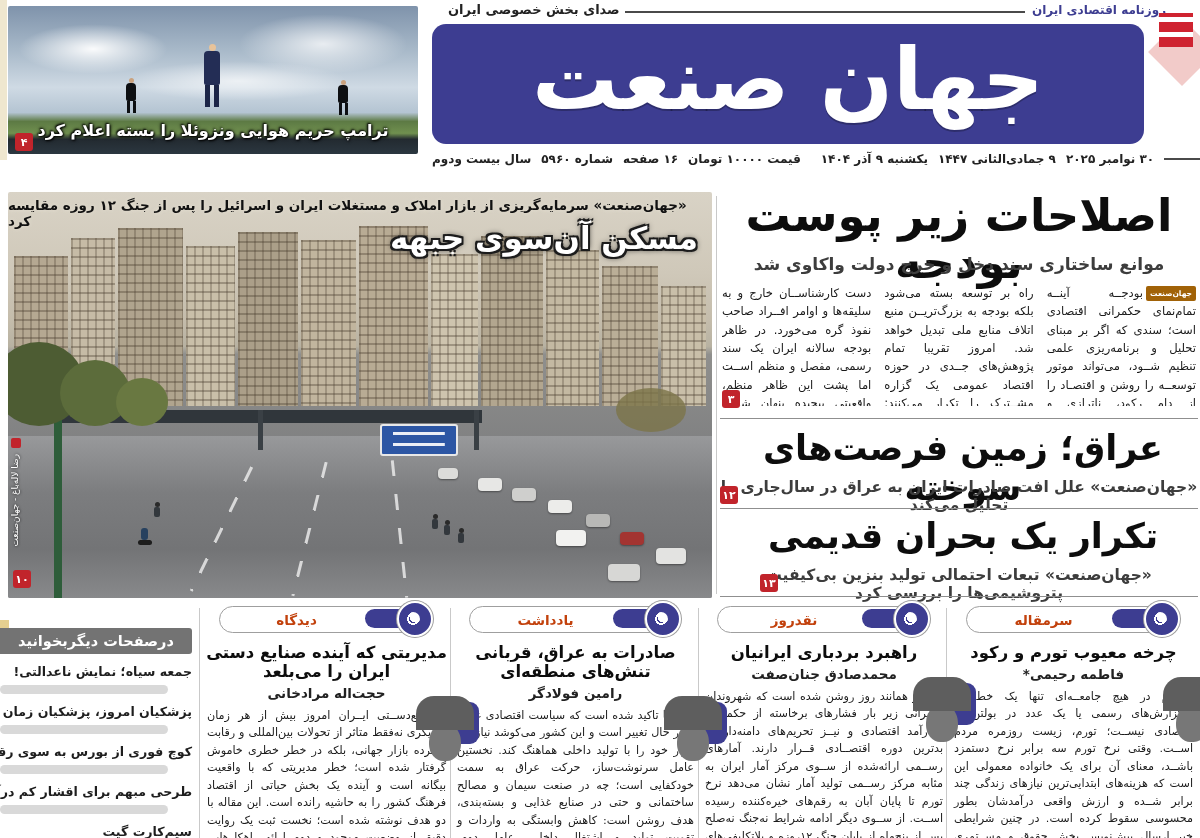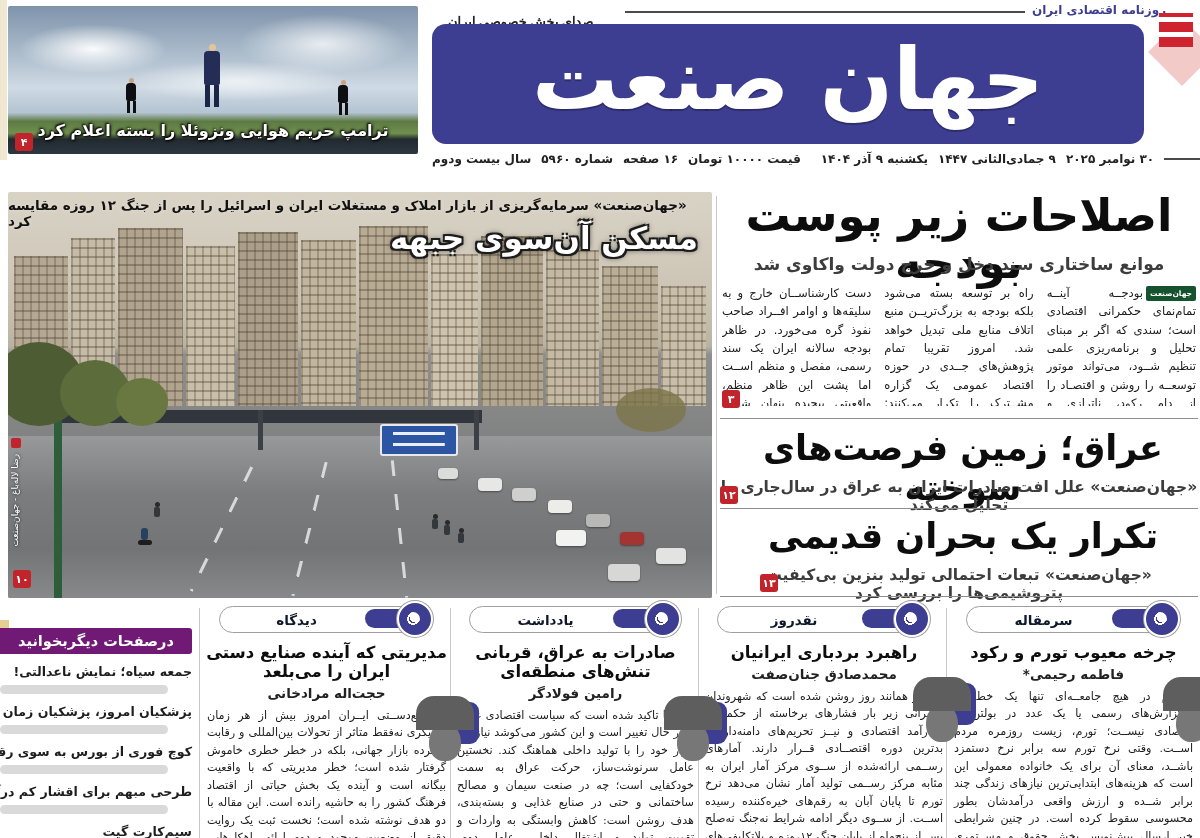--- a/index.html
+++ b/index.html
@@ -27,21 +27,21 @@
   .fig-body { width:16px; height:34px; background:#232d55; border-radius:4px 4px 2px 2px; margin:0 auto; }
   .fig-legs { width:14px; height:22px; margin:0 auto; background:linear-gradient(90deg,#1c2547 0 5px,transparent 5px 9px,#1c2547 9px 14px); }
   .guard .fig-head { width:5px; height:5px; background:#caa27e; }
   .guard .fig-body { width:10px; height:18px; background:#0d0f12; }
   .guard .fig-legs { height:12px; width:9px; background:linear-gradient(90deg,#0d0f12 0 3px,transparent 3px 6px,#0d0f12 6px 9px); }
   .trump-caption {
     position:absolute; left:0; right:0; bottom:14px; text-align:center; color:#fff;
     font-size:16px; font-weight:bold; text-shadow:0 0 4px #000, 1px 1px 2px #000, -1px -1px 2px #000;
   }
   
-  .tag-center { left:448px; top:14px; font-size:13px; font-weight:bold; color:#222;font-family:Liberation Serif, serif; }
+  .tag-center { left:448px; top:2px; font-size:13px; font-weight:bold; color:#222; }
   .tag-rule { left:625px; top:11px; width:400px; height:2px; background:#4a4a4a; position:absolute; }
   .tag-corner { left:1032px; top:3px; font-size:12px; font-weight:bold; color:#3d3d91; }
   .corner-wedge { left:1158px; top:28px; width:48px; height:48px; background:#f2cbc9; transform:rotate(45deg); position:absolute; }
   .corner-logo { left:1152px; top:8px; width:48px; height:44px; background:#cf2330; border-radius:5px; position:absolute;
     background-image:repeating-linear-gradient(180deg, transparent 0 9px, #fff 9px 14px, transparent 14px 15px); background-clip:content-box; padding:5px 7px; }
   .masthead { left:432px; top:24px; width:712px; height:120px; background:#3d3d91; border-radius:14px;
     display:flex; align-items:center; justify-content:center; }
   .masthead-title { color:#fff; font-size:86px; font-weight:bold; line-height:1; padding-bottom:10px; text-shadow:0 2px 0 rgba(0,0,0,.25); }
   .issue-row { left:432px; top:152px; width:766px; position:absolute; display:flex; align-items:center; direction:ltr; }
   .issue-row .seg { direction:rtl; font-size:12px; font-weight:bold; color:#222; white-space:nowrap; }
@@ -76,44 +76,44 @@
   .moto::after { content:""; display:block; width:14px; height:5px; background:#1d1d1d; border-radius:3px; }
   .mp-credit { position:absolute; left:2px; top:262px; writing-mode:vertical-rl; transform:rotate(180deg);
     color:#fff; font-size:9px; text-shadow:0 0 3px #000; letter-spacing:0; }
   .mp-credit-mark { position:absolute; left:3px; top:246px; width:10px; height:10px; background:#c1242b; border-radius:2px; }
   
   .lead { left:720px; top:190px; width:478px; position:absolute; }
   .lead-h1 { position:absolute; top:2px; left:0; right:0; text-align:center; font-size:45px; font-weight:bold; color:#0d0d0d; line-height:1.05; }
   .lead-sub { position:absolute; top:64px; left:0; right:0; text-align:center; font-size:17px; font-weight:bold; color:#3d3d3d; }
   .lead-cols { position:absolute; top:94px; left:2px; right:2px; height:122px; display:flex; gap:13px; overflow:hidden; }
   .lcol { flex:1; font-size:11.6px; line-height:1.58; text-align:justify; color:#1a1a1a; }
-  .brand-chip { display:inline-block; background:#14532d; color:#fff; font-size:7.5px; font-weight:bold; padding:2px 4px; border-radius:2px; vertical-align:middle; margin-left:3px; }
+  .brand-chip { display:inline-block; background:#a16207; color:#fff; font-size:7.5px; font-weight:bold; padding:2px 4px; border-radius:2px; vertical-align:middle; margin-left:3px; }
   .brief-h { position:absolute; left:8px; right:0; text-align:center; font-size:35px; font-weight:bold; color:#0d0d0d; }
   .brief-sub { position:absolute; left:0; right:0; text-align:center; font-size:15.5px; font-weight:bold; color:#3d3d3d; }
   
   .opcol { position:absolute; top:606px; height:232px; }
   .pill { position:relative; height:27px; border:1.5px solid #9f9f9f; border-radius:14px; margin:0 30px 0 14px; background:#fff; }
   .pill-label { position:absolute; left:0; right:44px; top:0; bottom:0; display:flex; align-items:center; justify-content:center;
-    font-size:13.5px; font-weight:bold; color:#0f172a; }
+    font-size:13.5px; font-weight:bold; color:#c2410c; }
   .pill-tab { position:absolute; right:8px; top:2px; width:44px; height:19px; background:#3d3d91; border-radius:10px; }
   .pill-logo { position:absolute; right:-16px; top:-6px; width:36px; height:36px; background:#3d3d91; border:2px solid #fff;
     border-radius:50%; box-shadow:0 0 0 1px #9f9f9f; }
   .pill-logo::after { content:""; position:absolute; left:7px; top:9px; width:14px; height:14px; border-radius:50%;
     background:radial-gradient(circle at 70% 30%, #fff 0 45%, transparent 46%), radial-gradient(circle at center, transparent 0 40%, #fff 41% 60%, transparent 61%); }
   .op-title { text-align:center; font-size:16.5px; font-weight:bold; color:#0d0d0d; margin-top:10px; }
   .op-author { text-align:center; font-size:13.5px; font-weight:bold; color:#222; margin-top:4px; }
   .op-body { font-size:11.2px; line-height:1.56; text-align:justify; color:#1c1c1c; margin-top:6px; padding:0 2px; }
   .photo-wrap { float:right; position:relative; margin:2px 0 3px 8px; }
   .photo-wrap::before { content:""; position:absolute; left:-7px; top:-7px; width:42px; height:42px; background:#3d3d91; border-radius:9px; }
   .portrait { position:relative; width:70px; height:88px; background:#ececec; border:1px solid #c8c8c8; overflow:hidden; }
   .portrait::before { content:""; position:absolute; left:50%; top:12px; transform:translateX(-50%); width:32px; height:38px; border-radius:50% 50% 45% 45%; background:#777; }
   .portrait::after { content:""; position:absolute; left:50%; bottom:-6px; transform:translateX(-50%); width:58px; height:34px; border-radius:18px 18px 0 0; background:#5e5e5e; }
   
   .sidebar { position:absolute; left:0; top:628px; width:192px; }
-  .sb-header { height:26px; background:#701a75; color:#fff; font-size:14.5px; font-weight:bold;
+  .sb-header { height:26px; background:#737373; color:#fff; font-size:14.5px; font-weight:bold;
     display:flex; align-items:center; justify-content:center; border-radius:0 3px 3px 0; }
   .sb-item { height:21px; line-height:21px; font-size:12.6px; font-weight:bold; color:#1e1e1e; white-space:nowrap;
     text-align:right; margin-top:7px; overflow:visible; direction:rtl; }
   .sb-sep { height:9px; width:168px; background:#d9d9d9; border-radius:5px; margin:3px auto 0 0; margin-right:auto; margin-left:0; }
   .edge-strip { position:absolute; left:0; top:0; width:7px; height:160px; background:#efe7cf; }
   .edge-notch { position:absolute; left:0; top:620px; width:9px; height:30px; background:#e5cf90; }
 </style>
 </head>
 <body>
 

